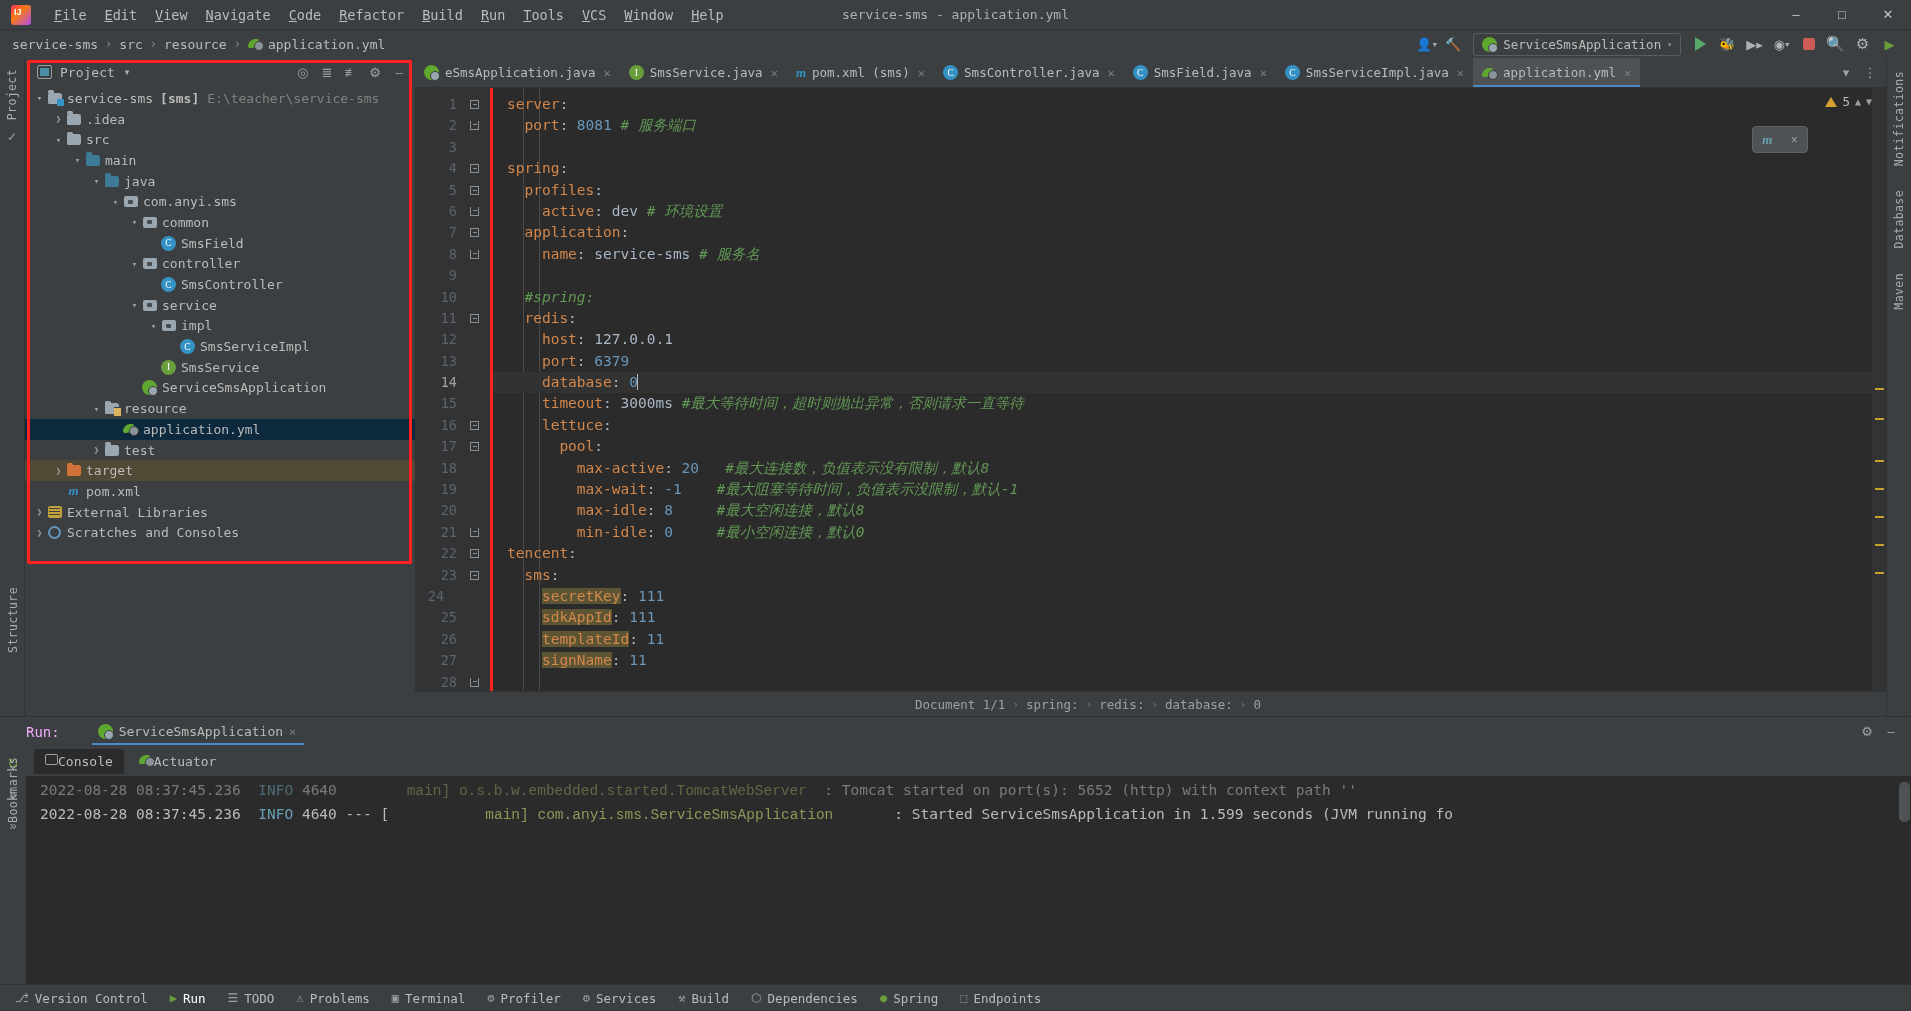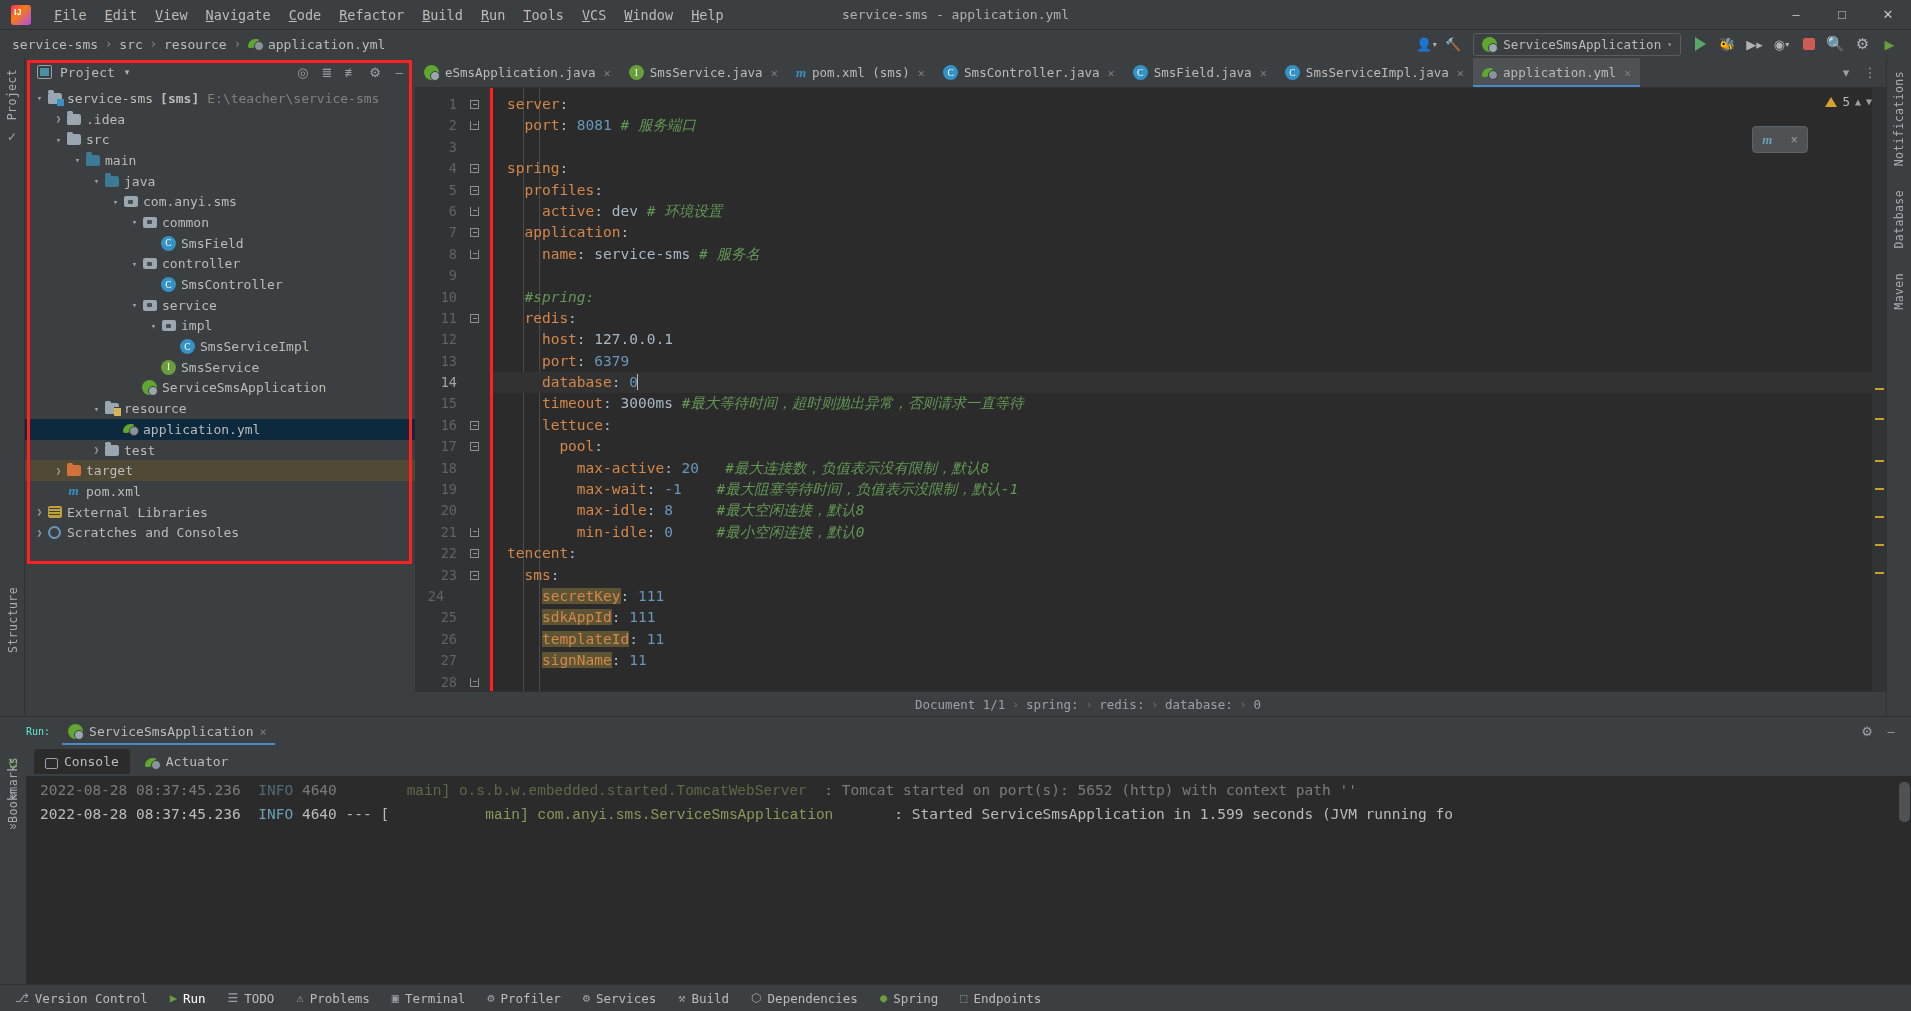--- a/index.html
+++ b/index.html
@@ -338,21 +338,21 @@
   
   .runpanel {
     height: 296px; background: #3c3f41; display: flex; flex-direction: column;
     border-top: 1px solid #323232;
   }
   .run-header {
     height: 29px; display: flex; align-items: center; padding-left: 26px;
     position: relative;
   }
   .run-label {
-    font-size: 10px; color: #5eead4; margin-right: 12px;
+    font-size: 14px; color: #f0abfc; margin-right: 32px;
     font-family: "DejaVu Sans Mono", monospace;
   }
   .run-tab {
     display: flex; align-items: center; gap: 6px; padding: 4px 8px 4px 6px;
     font-size: 13px; color: #bbbbbb; font-family: "DejaVu Sans Mono", monospace;
     position: relative;
   }
   .run-tab::after {
     content: ""; position: absolute; left: 0; right: 0; bottom: -2px;
     height: 2px; background: #4a88c7;
@@ -363,21 +363,21 @@
   .run-rail {
     width: 26px; flex: none; display: flex; flex-direction: column;
     align-items: center; padding-top: 10px; gap: 16px;
   }
   .run-rail-ico { color: #9aa0a6; font-size: 13px; }
   .run-main { flex: 1; display: flex; flex-direction: column; min-width: 0; }
   .console-tabs {
     height: 30px; display: flex; align-items: center; gap: 4px; padding-left: 8px;
   }
   .ctab {
-    display: flex; align-items: flex-end; gap: 6px; padding: 5px 11px;
+    display: flex; align-items: flex-start; gap: 0; padding: 5px 11px;
     font-size: 13px; color: #bbbbbb; font-family: "DejaVu Sans Mono", monospace;
     border-radius: 3px 3px 0 0;
   }
   .ctab.active { background: #2b2b2b; }
   .console {
     flex: 1; background: #2b2b2b; overflow: hidden; padding-top: 2px;
     position: relative; min-height: 0;
   }
   .con-line {
     height: 24px; line-height: 24px; font-size: 14.5px; white-space: pre;

